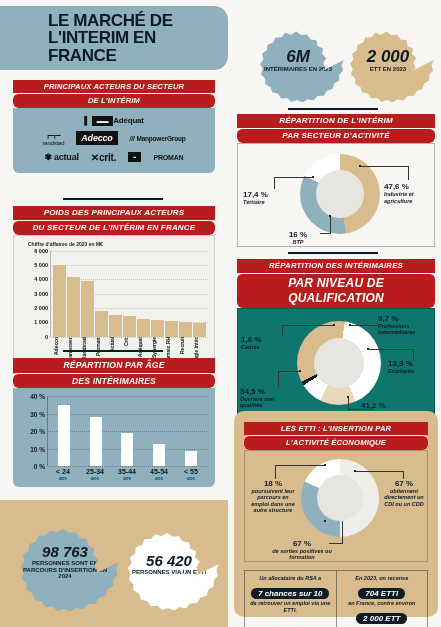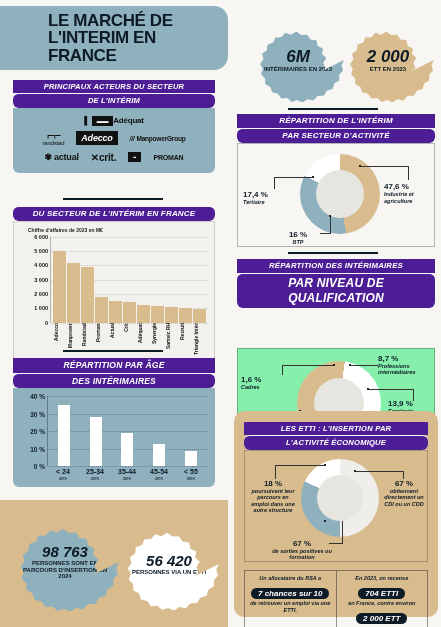--- a/index.html
+++ b/index.html
@@ -7,21 +7,21 @@
     width:441px; height:627px;
     background:#f7f6f3;
     font-family:"Liberation Sans", sans-serif;
     overflow:hidden;
     position:relative;
   }
   .page { position:relative; width:361px; height:627px; }
 
   
   .band {
-    background:#4c1d95;
+    background:#b91c1c;
     color:#ffffff;
     font-style:italic;
     font-weight:bold;
     text-align:center;
     letter-spacing:.2px;
     line-height:1.25;
     padding:2px 4px;
   }
   .band.l2 { border-top:1px solid #f7f6f3;border-radius:6px; }
   .rule { height:2px; background:#0d1b26; margin:0 auto; }
@@ -108,21 +108,21 @@
   .star-tan  { background:#d9bc8d; }
   .star-white{ background:#ffffff; }
   .star .big { font-size:15px; font-weight:bold; font-style:italic; color:#0d1b26; display:block; line-height:1; }
   .star .sub { font-size:6px; font-weight:bold; color:#0d1b26; display:block; line-height:1.1; margin-top:1px; }
 
   
   .rcol { position:absolute; left:232px; top:0; width:209px; height:627px; }
 
   .card { position:absolute; width:198px; left:5px; }
   .donut-box { border:1px solid rgba(13,27,38,.3); position:relative; }
-  .donut-box.blue { background:#86efac;margin-top:40px; }
+  .donut-box.blue { background:#0f766e; }
   .donut-box.plain { background:#f7f6f3; }
 
   .donut { position:absolute; border-radius:50%; }
   .donut-hole {
     position:absolute; border-radius:50%; background:#e7e5e0;
   }
   .lbl { position:absolute; font-weight:bold; color:#0d1b26; line-height:1.15; }
   .lbl .pct { font-size:8px; display:block; }
   .lbl .txt { font-size:5.5px; font-style:italic; display:block; font-weight:bold; }
   .leader { position:absolute; border-top:1px solid #333; }
@@ -166,20 +166,21 @@
         <span class="logo" style="font-size:10px">✕<span>crit.</span></span>
         <span class="logo chip" style="font-size:5px">▪▪</span>
         <span class="logo" style="font-size:7px">PROMAN</span>
       </div>
     </div>
   </div>
 
   <div class="rule" style="position:absolute;left:63px;top:198px;width:100px"></div>
 
   <div class="card-weight">
+    <div class="band" style="font-size:8px">POIDS DES PRINCIPAUX ACTEURS</div>
     <div class="band l2" style="font-size:8px">DU SECTEUR DE L'INTÉRIM EN FRANCE</div>
     <div class="chart-box">
       <div class="axis-title">Chiffre d'affaires de 2023 en M€</div>
       <div class="barchart">
         <div class="ylabels" id="w-yl">
             <span style="top: 86px;">0</span>
             <span style="top: 71.6667px;">1 000</span>
             <span style="top: 57.3333px;">2 000</span>
             <span style="top: 43px;">3 000</span>
             <span style="top: 28.6667px;">4 000</span>

